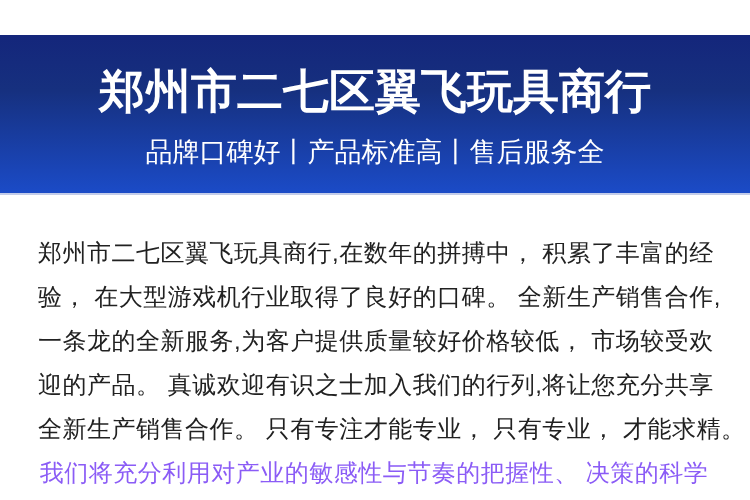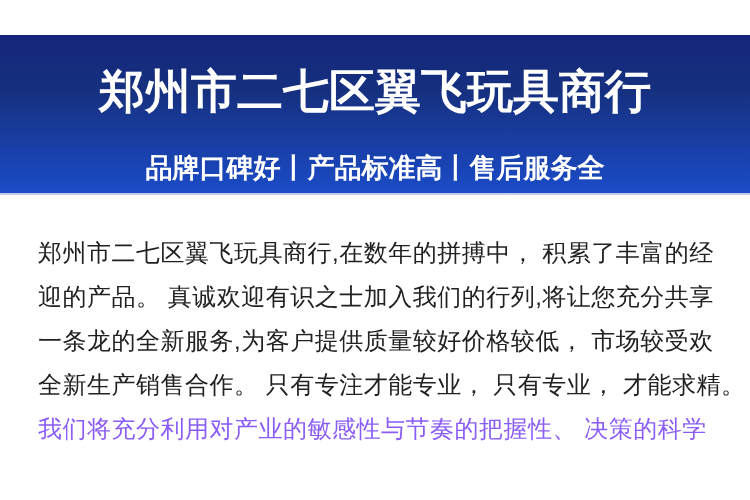--- a/index.html
+++ b/index.html
@@ -26,66 +26,67 @@
     box-sizing: content-box;
     background: linear-gradient(180deg, #14267b 0%, #16307f 35%, #1b4bc7 100%);
     border-bottom: 2px solid #c3cce9;
     display: flex;
     flex-direction: column;
     align-items: center;
     justify-content: flex-start;
     padding-top: 0;
   }
   .hero-title {
-    margin: 16px;
+    margin: 0;
     margin-top: 30px;
     height: 52px;
     line-height: 52px;
     font-size: 46px;
     font-weight: 900;
     color: #ffffff;
     letter-spacing: 0px;
     white-space: nowrap;
     text-align: center;
   }
   .hero-subtitle {
     margin: 12px;
     margin-top: 18px;
     height: 34px;
     line-height: 34px;
     font-size: 27px;
-    font-weight: 700;
+    font-weight: 400;
     color: #ffffff;
     white-space: nowrap;
     text-align: right;
   }
   .about-section {
     padding: 36px 40px 0 38px;
   }
   .about-line {
     font-size: 24px;
     line-height: 44px;
     height: 44px;
     color: #212121;
     letter-spacing: 0.5px;
     white-space: nowrap;
-    text-align: left;
+    text-align: center;
   }
 </style>
 </head>
 <body>
 
 <div class="page">
 
   <header class="hero-banner" style="background: linear-gradient(rgb(20, 38, 123) 0%, rgb(22, 48, 127) 35%, rgb(27, 75, 199) 100%); border-bottom-color: rgb(195, 204, 233);">
     <h1 class="hero-title">郑州市二七区翼飞玩具商行</h1>
     <div class="hero-subtitle">品牌口碑好丨产品标准高丨售后服务全</div>
   </header>
 
   <main class="about-section">
     <div class="about-line" style="color: rgb(33, 33, 33);">郑州市二七区翼飞玩具商行,在数年的拼搏中， 积累了丰富的经</div>
+    <div class="about-line" style="color: rgb(33, 33, 33);">验， 在大型游戏机行业取得了良好的口碑。 全新生产销售合作,</div>
+    <div class="about-line" style="color: rgb(33, 33, 33);">一条龙的全新服务,为客户提供质量较好价格较低， 市场较受欢</div>
     <div class="about-line" style="color: rgb(33, 33, 33);">迎的产品。 真诚欢迎有识之士加入我们的行列,将让您充分共享</div>
-    <div class="about-line" style="color: rgb(33, 33, 33);">一条龙的全新服务,为客户提供质量较好价格较低， 市场较受欢</div>
     <div class="about-line" style="color: rgb(33, 33, 33);">全新生产销售合作。 只有专注才能专业， 只有专业， 才能求精。</div>
     <div class="about-line" style="color: #8b5cf6;">我们将充分利用对产业的敏感性与节奏的把握性、 决策的科学</div>
   </main>
 
 </div>
 
 </body></html>

